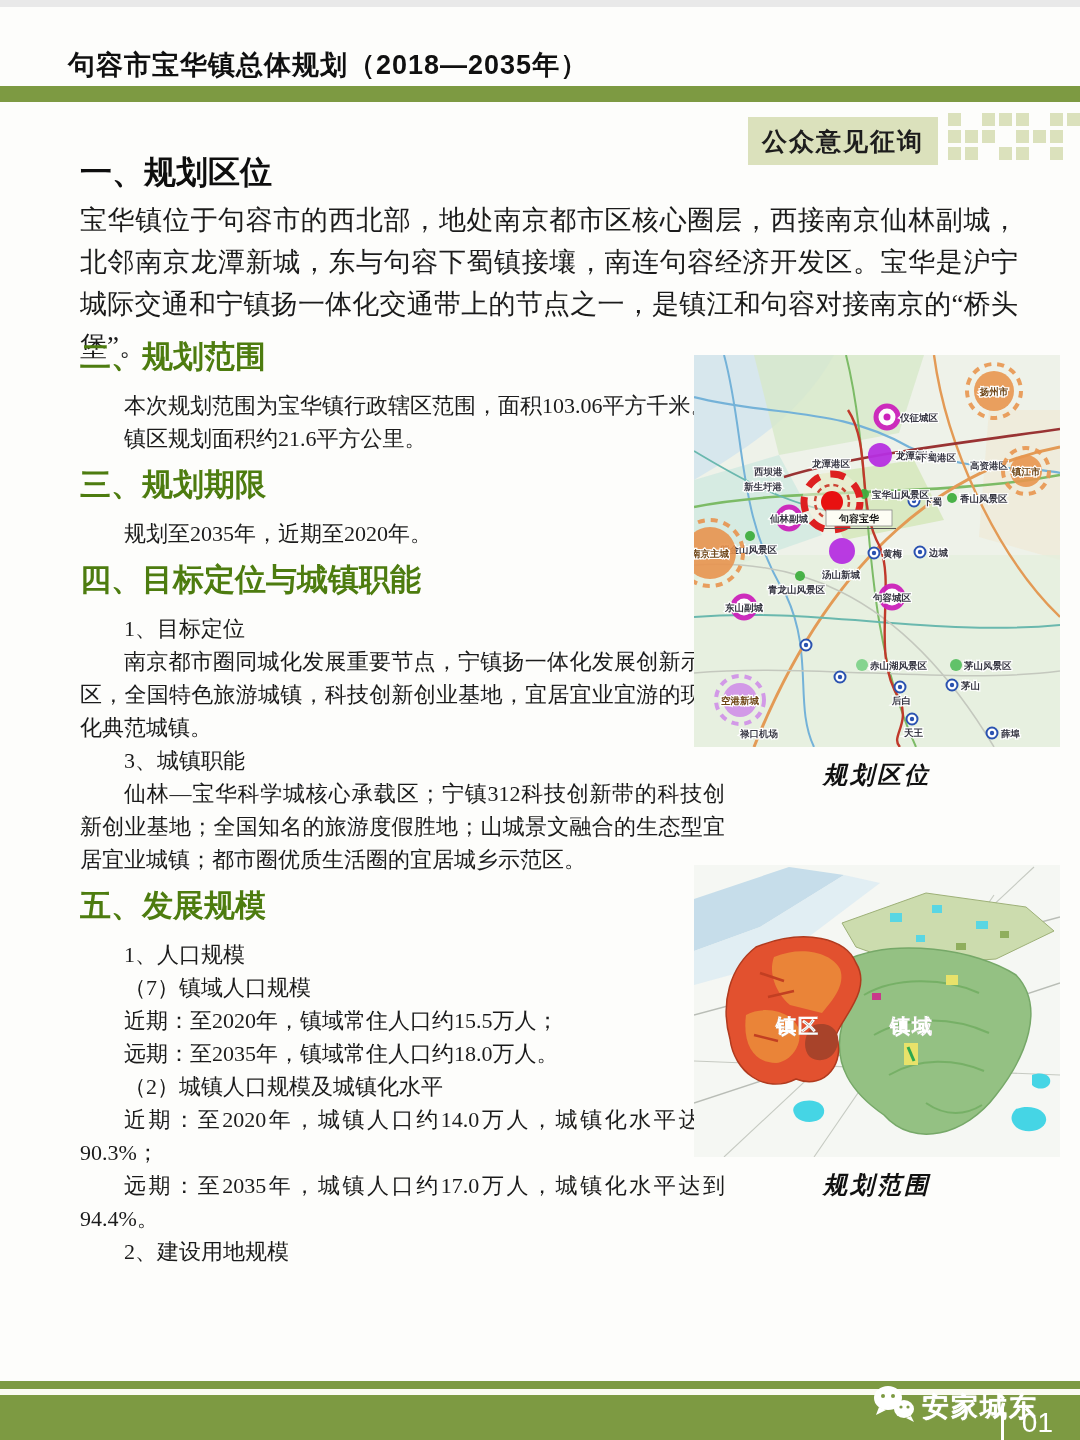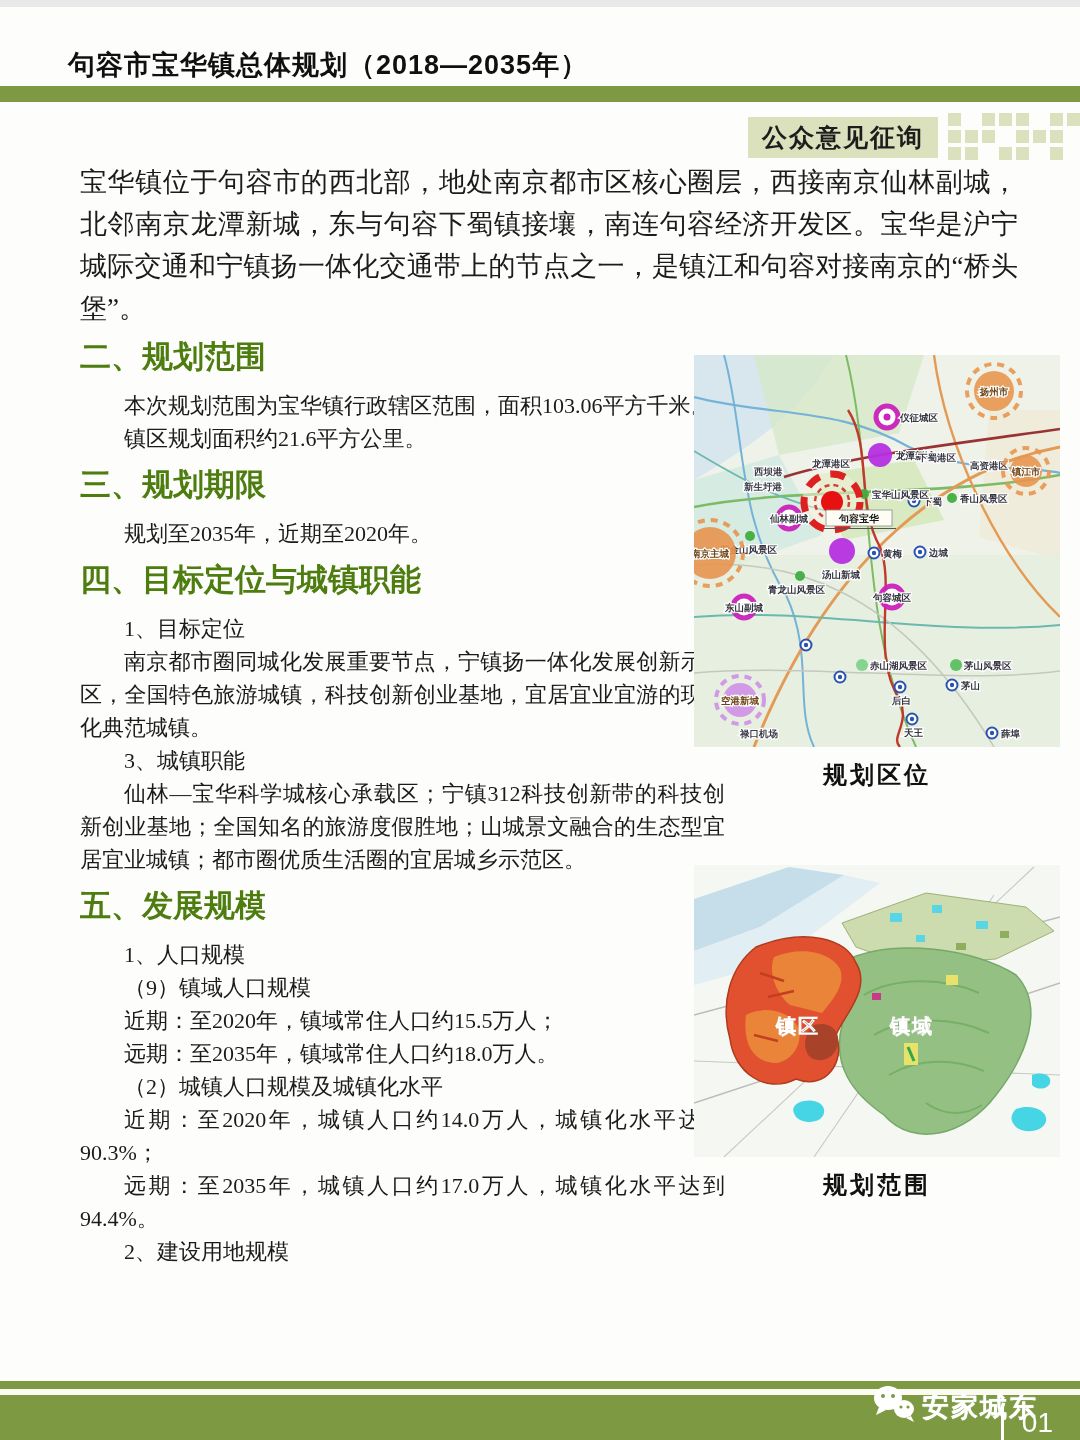--- a/index.html
+++ b/index.html
@@ -15,21 +15,21 @@
   }
   
   .doc-title{
     position:absolute;left:68px;top:40px;
     font-family:"Liberation Sans","DejaVu Sans",sans-serif;
     font-weight:bold;font-size:27px;color:#101010;letter-spacing:1px;
   }
   .accent-bar{position:absolute;left:0;top:79px;width:1080px;height:16px;background:var(--accent);}
   .badge-row{position:absolute;top:110px;right:0;display:flex;align-items:flex-start;}
   .badge{
-    width:190px;height:41px;background:var(--badge);
+    width:190px;height:48px;background:var(--badge);
     display:flex;align-items:center;justify-content:center;
     font-family:"Liberation Sans","DejaVu Sans",sans-serif;
     font-weight:bold;font-size:25px;color:#1d1d1d;letter-spacing:2px;
   }
   .deco-grid{
     margin-left:10px;margin-top:-4px;width:132px;
     display:grid;grid-template-columns:repeat(8,13px);grid-auto-rows:13px;gap:4px;
   }
   .deco-grid .sq{background:var(--badge);}
   .deco-grid .empty{background:transparent;}
@@ -55,21 +55,21 @@
   }
   
   .figure{position:absolute;width:366px;}
   .fig1{left:694px;top:348px;}
   .fig2{left:694px;top:858px;}
   .map-frame{width:366px;background:#0ea5e9;}
   .map-frame svg{display:block;}
   .figcaption{
     margin-top:12px;text-align:center;
     font-family:"Liberation Sans","DejaVu Sans",sans-serif;
-    font-size:24px;font-weight:bold;color:#111;letter-spacing:3px;
+    font-size:24px;font-weight:bold;color:#111;letter-spacing:3px;font-style:italic;
   }
   
   .footer{position:absolute;left:0;bottom:0;width:1080px;height:66px;}
   .footer .strip{height:8px;background:var(--accent);}
   .footer .gap{height:6px;background:#fbfbf2;}
   .footer .block{height:67px;background:var(--accent);position:relative;}
   .brand{
     position:absolute;right:42px;top:-12px;display:flex;align-items:center;
     color:#fff;font-family:"Liberation Sans","DejaVu Sans",sans-serif;
     font-size:27px;font-weight:bold;letter-spacing:2px;text-shadow:0 0 1px #fff;
@@ -113,37 +113,38 @@
         <div class="empty"></div>
         <div class="sq"></div>
         <div class="sq"></div>
         <div class="empty"></div>
         <div class="sq"></div>
         <div class="empty"></div>
       </div>
   </div>
 
   <div class="section-intro" id="section-intro">
+      <h2>一、规划区位</h2>
       <p>宝华镇位于句容市的西北部，地处南京都市区核心圈层，西接南京仙林副城，北邻南京龙潭新城，东与句容下蜀镇接壤，南连句容经济开发区。宝华是沪宁城际交通和宁镇扬一体化交通带上的节点之一，是镇江和句容对接南京的“桥头堡”。</p>
     </div>
 
   <div class="col-text" id="sections-col">
       <h2>二、规划范围</h2>
       <p>本次规划范围为宝华镇行政辖区范围，面积103.06平方千米。</p>
       <p>镇区规划面积约21.6平方公里。</p>
       <h2>三、规划期限</h2>
       <p>规划至2035年，近期至2020年。</p>
       <h2>四、目标定位与城镇职能</h2>
       <p>1、目标定位</p>
       <p>南京都市圈同城化发展重要节点，宁镇扬一体化发展创新示范区，全国特色旅游城镇，科技创新创业基地，宜居宜业宜游的现代化典范城镇。</p>
       <p>3、城镇职能</p>
       <p>仙林—宝华科学城核心承载区；宁镇312科技创新带的科技创新创业基地；全国知名的旅游度假胜地；山城景文融合的生态型宜居宜业城镇；都市圈优质生活圈的宜居城乡示范区。</p>
       <h2>五、发展规模</h2>
       <p>1、人口规模</p>
-      <p>（9）镇域人口规模</p>
+      <p>（7）镇域人口规模</p>
       <p>近期：至2020年，镇域常住人口约15.5万人；</p>
       <p>远期：至2035年，镇域常住人口约18.0万人。</p>
       <p>（2）城镇人口规模及城镇化水平</p>
       <p>近期：至2020年，城镇人口约14.0万人，城镇化水平达到90.3%；</p>
       <p>远期：至2035年，城镇人口约17.0万人，城镇化水平达到94.4%。</p>
       <p>2、建设用地规模</p>
     </div>
 
   <div class="figure fig1">
     <div class="map-frame">

